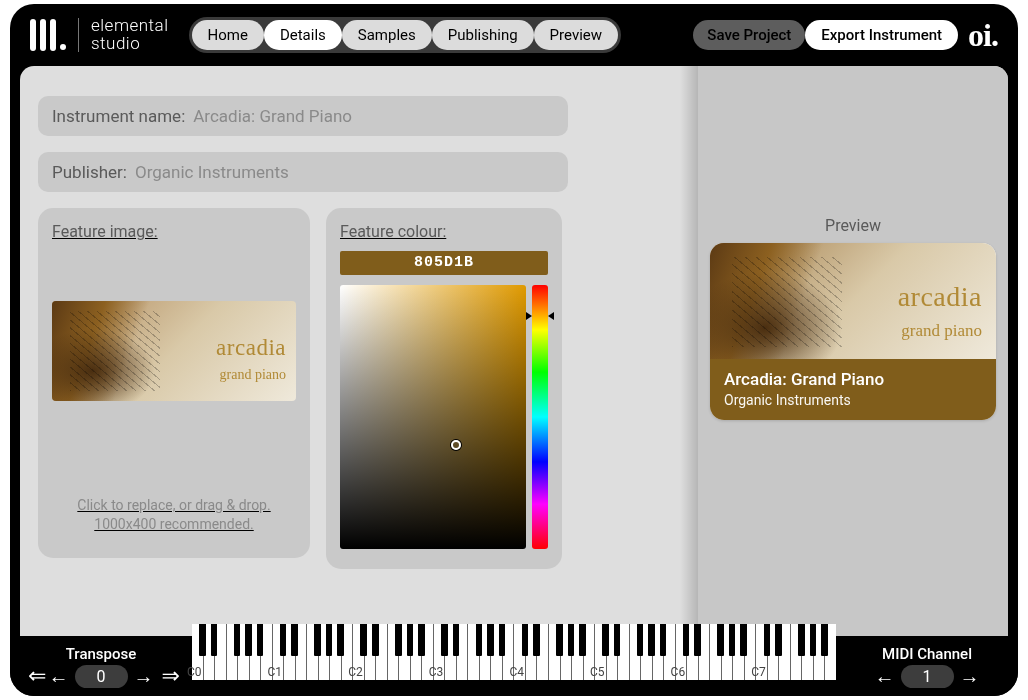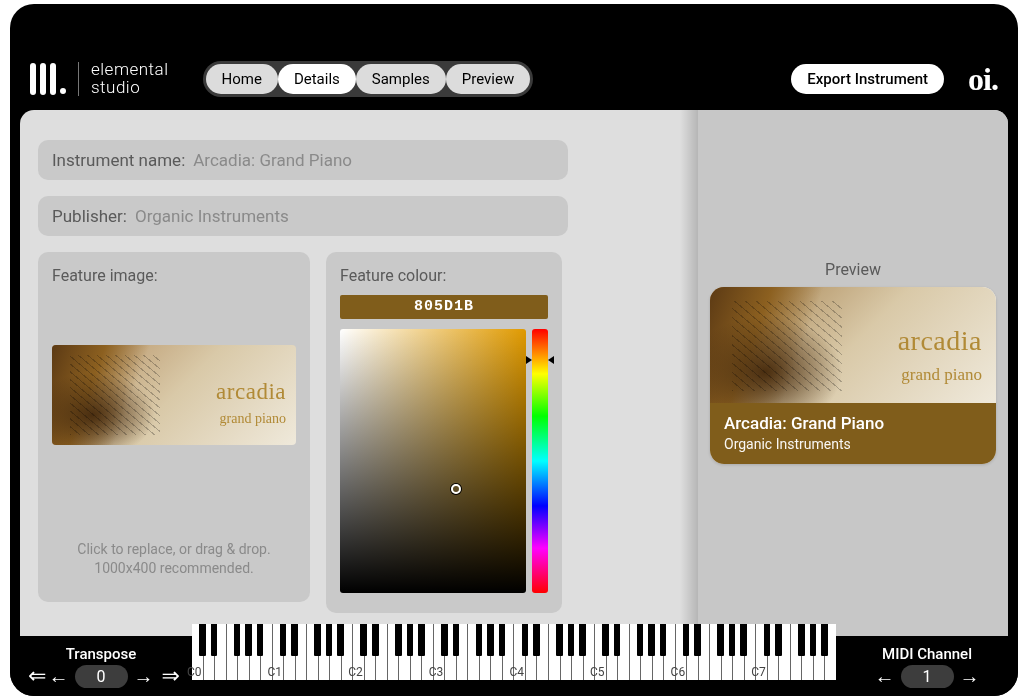--- a/index.html
+++ b/index.html
@@ -19,23 +19,21 @@
     background: #000;
     border-radius: 24px;
     overflow: hidden;
   }
   
   .topbar {
     display: flex;
     align-items: center;
     height: 62px;
     padding: 0 20px;
-    gap: 14px;
     color: #fff;
-    margin-top: 44px;
   }
   .logo {
     display: flex;
     align-items: center;
     gap: 12px;
     flex: 0 0 auto;
   }
   .logo-bars {
     display: flex;
     align-items: flex-end;
@@ -162,22 +160,23 @@
     font-weight: 400;
   }
   
   .panels {
     display: flex;
     gap: 16px;
     margin-top: 10px;
   }
   .panel {
     background: #c9c9c9;
-    border-radius: 10px;
+    border-radius: 15px;
     padding: 14px;
+    text-decoration: underline;
   }
   .panel-title {
     color: #5a5a5a;
     font-size: 16px;
     margin-bottom: 10px;
   }
   .feature-image-panel {
     width: 272px;
     height: 350px;
     display: flex;
@@ -455,25 +454,27 @@
       <div class="logo-text">
         <span class="elemental">elemental</span>
         <span class="studio">studio</span>
       </div>
     </div>
 
     <div class="tabs-pill">
       <div class="tab">Home</div>
       <div class="tab active">Details</div>
       <div class="tab">Samples</div>
+      <div class="tab">Publishing</div>
       <div class="tab">Preview</div>
     </div>
 
     <div class="topbar-spacer"></div>
 
+    <div class="btn-save">Save Project</div>
     <div class="btn-export">Export Instrument</div>
     <div class="oi-logo">oi.</div>
   </div>
 
   <div class="main">
     <div class="main-left">
       <div class="field-row">
         <span class="field-label">Instrument name:</span>
         <span class="field-value">Arcadia: Grand Piano</span>
       </div>

